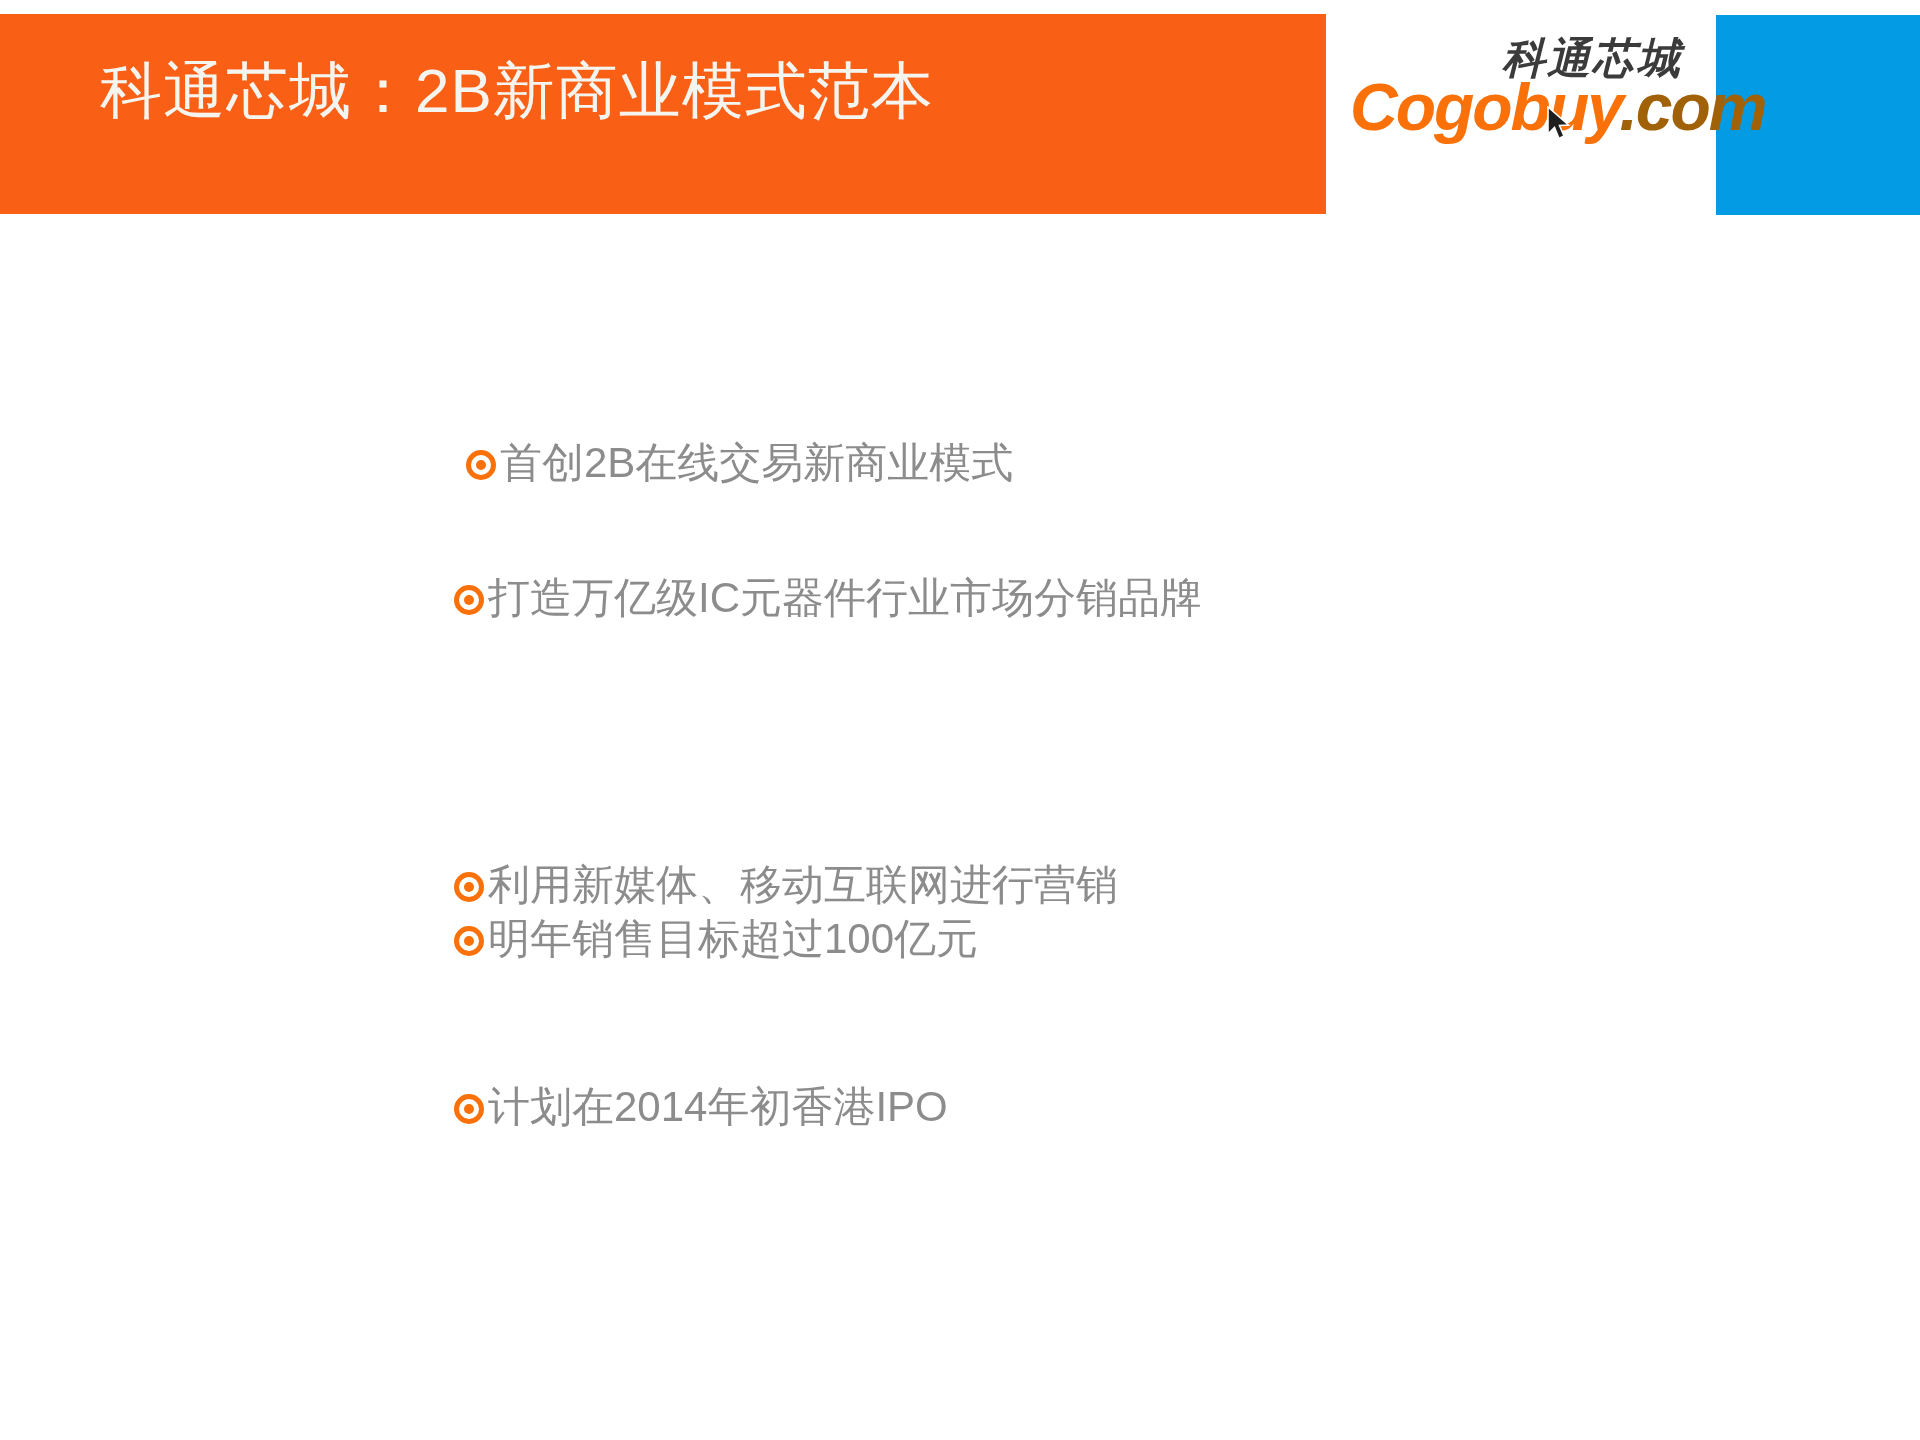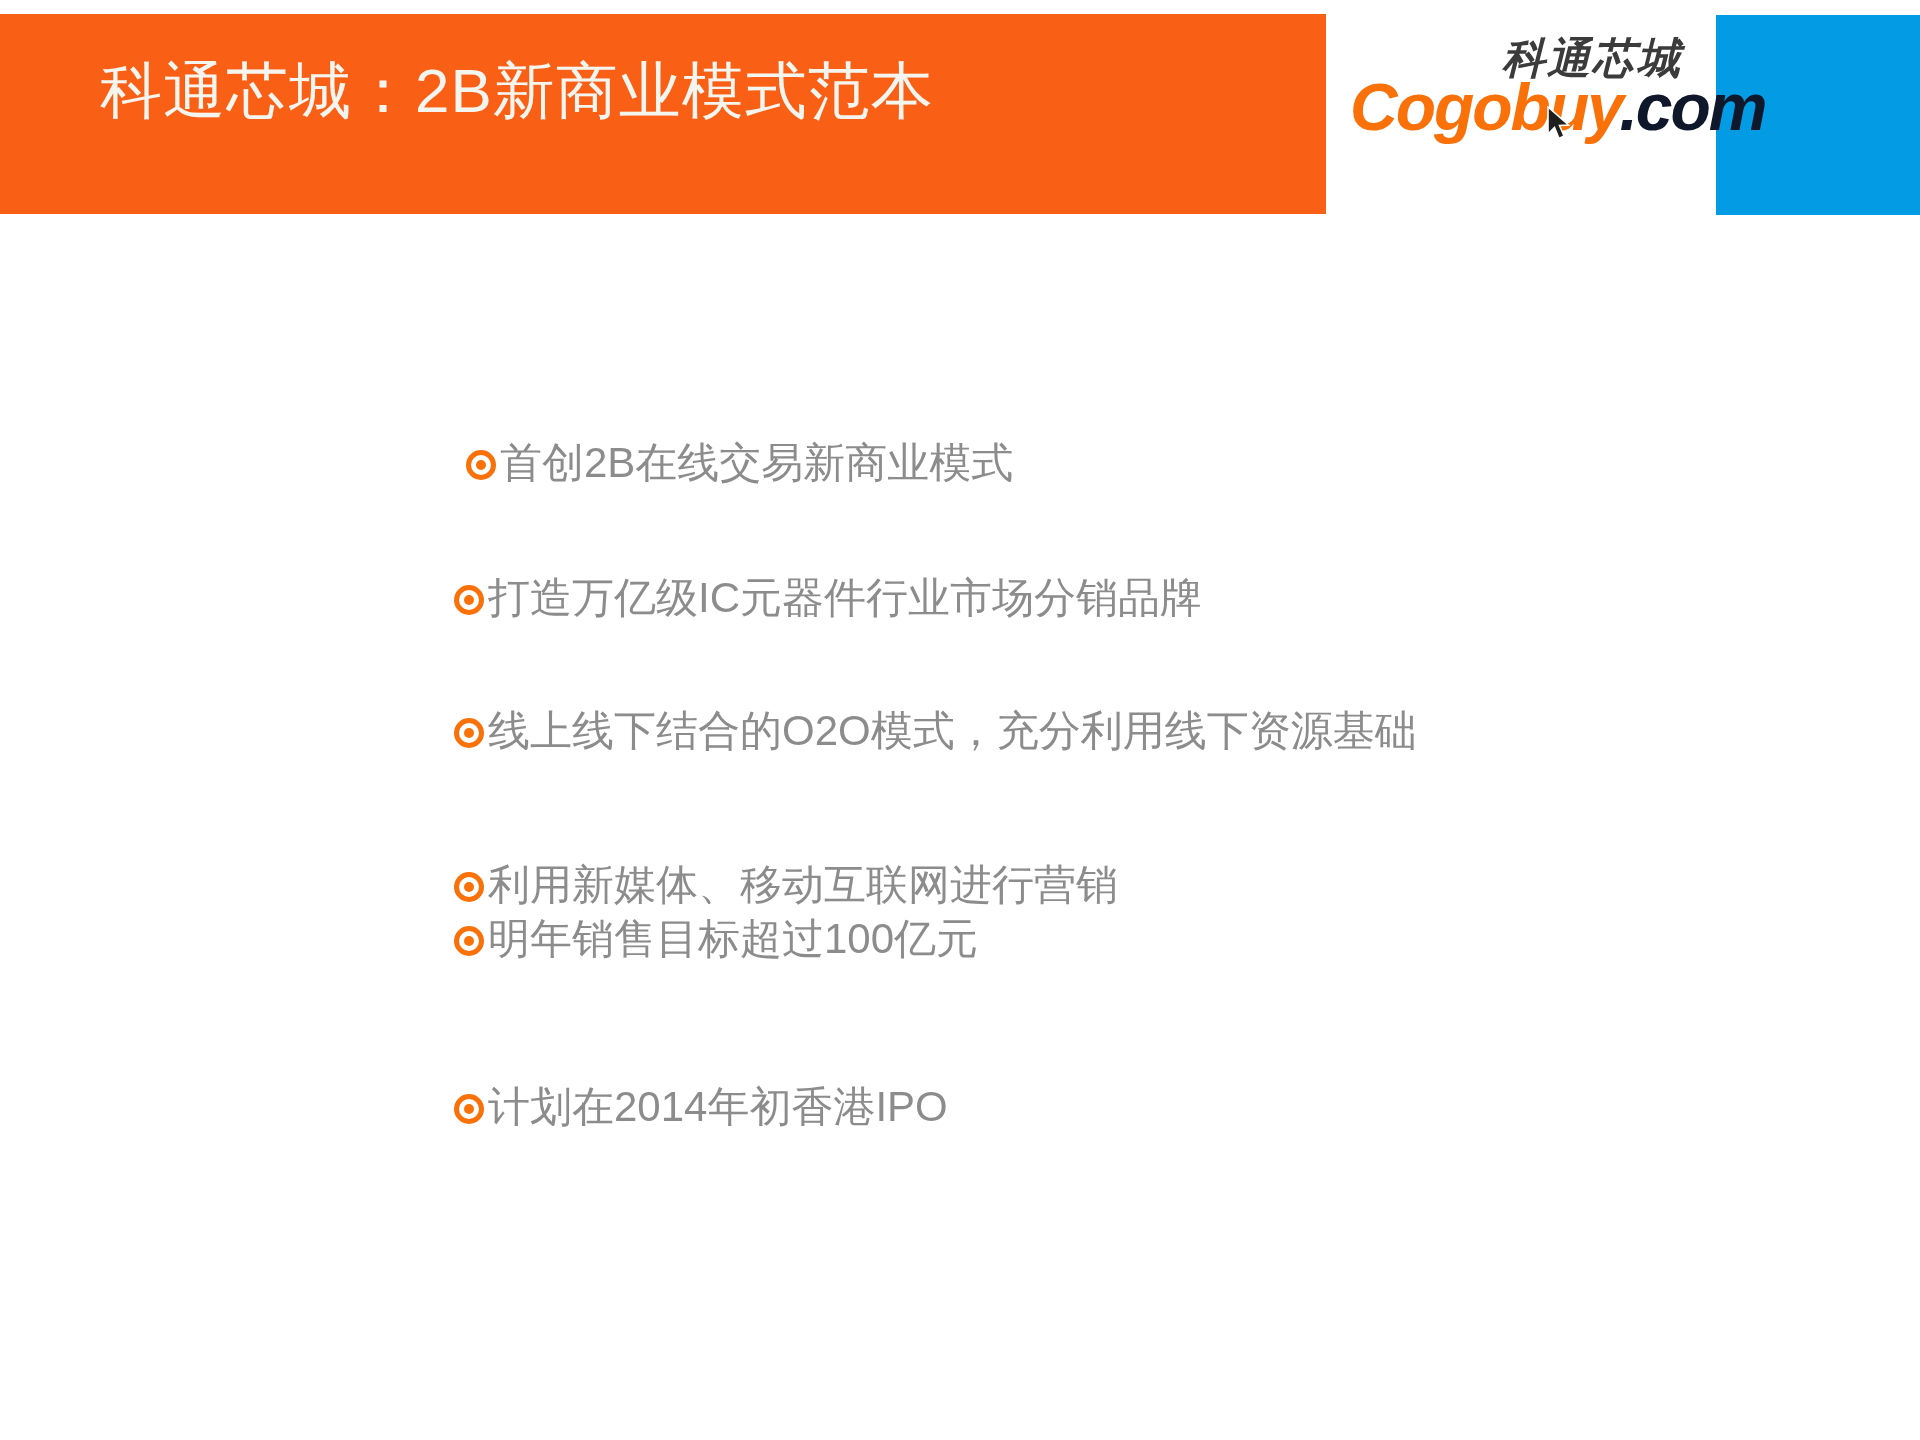--- a/index.html
+++ b/index.html
@@ -86,21 +86,21 @@
     font-weight: bold;
     font-style: italic;
     letter-spacing: -2px;
   }
 
   #logo-cogobuy {
     color: #f97108;
   }
 
   #logo-dotcom {
-    color: #0f172a;
+    color: #a16207;
     margin-top: 32px;
   }
 
   #logo-cursor {
     position: absolute;
     left: 196px;
     top: 78px;
     width: 26px;
     height: 34px;
   }
@@ -172,27 +172,20 @@
   </div>
 
   <div class="bullet-row" style="left:454px; top:569px;text-align:right;">
     <svg class="bullet-marker" viewBox="0 0 30 30">
       <circle cx="15" cy="15" r="12.5" fill="none" stroke="#f97108" stroke-width="5"></circle>
       <circle cx="15" cy="15" r="5" fill="#f97108"></circle>
     </svg>
     <span class="bullet-text">打造万亿级IC元器件行业市场分销品牌</span>
   </div>
 
-  <div class="bullet-row" style="left:454px; top:702px;">
-    <svg class="bullet-marker" viewBox="0 0 30 30">
-      <circle cx="15" cy="15" r="12.5" fill="none" stroke="#f97108" stroke-width="5"></circle>
-      <circle cx="15" cy="15" r="5" fill="#f97108"></circle>
-    </svg>
-    <span class="bullet-text">线上线下结合的O2O模式，充分利用线下资源基础</span>
-  </div>
 
   <div class="bullet-row" style="left:454px; top:820px;margin-top:36px;">
     <svg class="bullet-marker" viewBox="0 0 30 30">
       <circle cx="15" cy="15" r="12.5" fill="none" stroke="#f97108" stroke-width="5"></circle>
       <circle cx="15" cy="15" r="5" fill="#f97108"></circle>
     </svg>
     <span class="bullet-text">利用新媒体、移动互联网进行营销</span>
   </div>
 
   <div class="bullet-row" style="left:454px; top:910px;">

